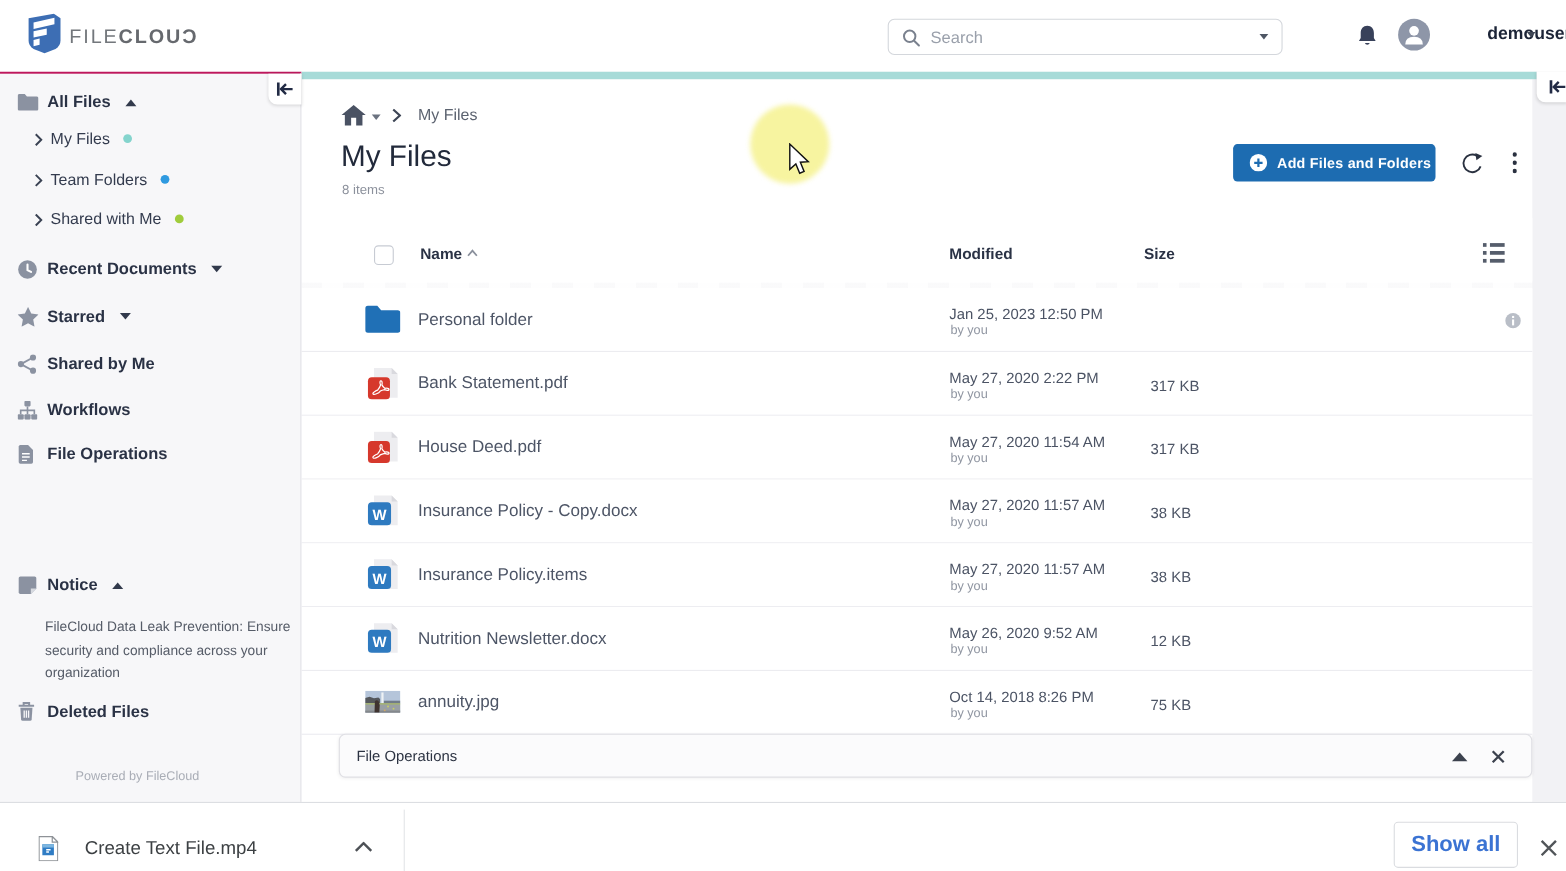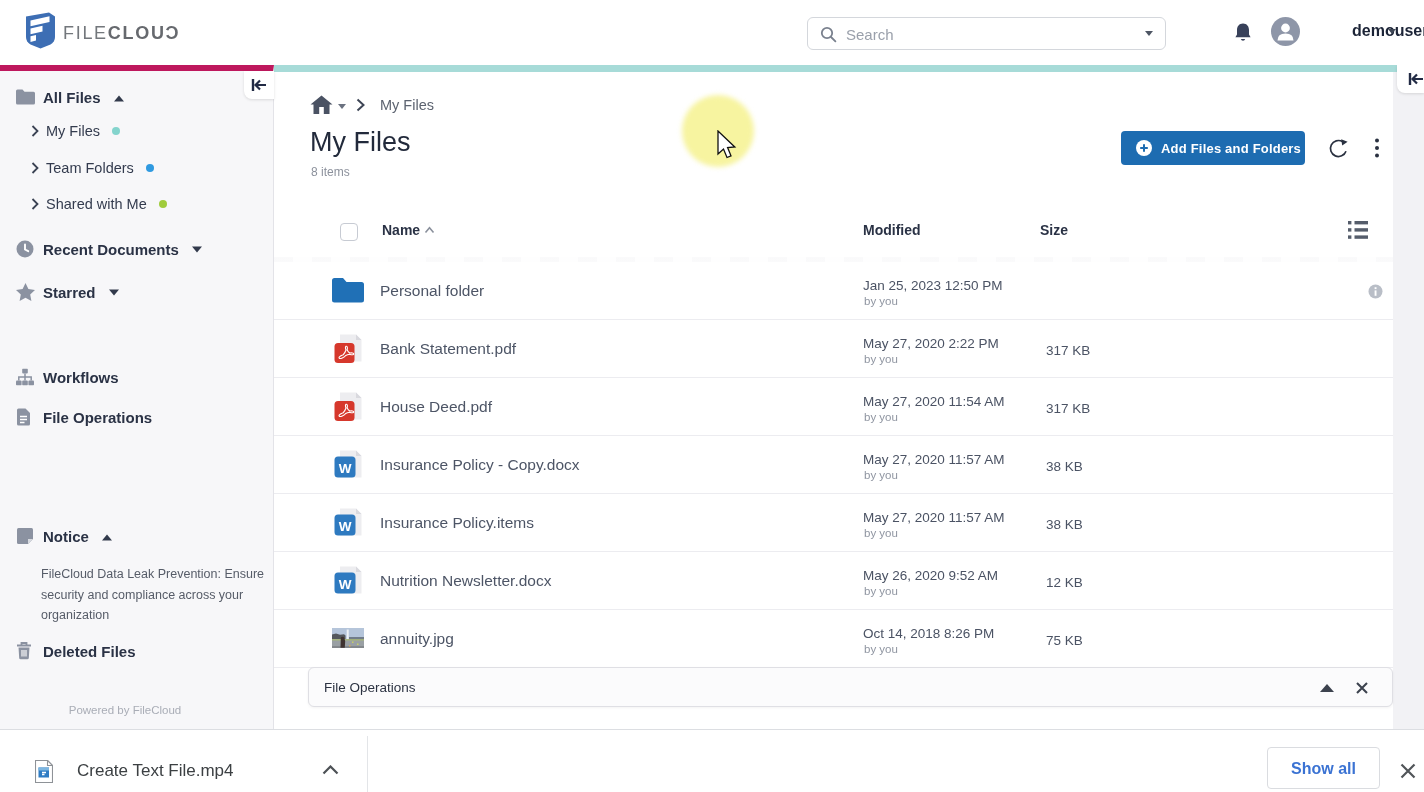--- a/index.html
+++ b/index.html
@@ -11,21 +11,21 @@
   #logotext { position:absolute; left:63px; top:23px; font-size:18px; letter-spacing:1.7px; color:#73777c; }
   #logotext b { font-weight:bold; color:#66696e; }
   #searchbox { position:absolute; left:807px; top:17px; width:359px; height:33px; border:1px solid #d4d7dc; border-radius:6px; background:#fff; }
   #searchbox .ph { position:absolute; left:38px; top:8px; font-size:15px; color:#9aa0ab; }
   #bell { position:absolute; left:1233px; top:22px; }
   #avatar { position:absolute; left:1271px; top:17px; width:29px; height:29px; border-radius:50%; background:#8e96a8; }
   #uname { position:absolute; left:1308px; top:22px; font-size:16px; font-weight:bold; color:#1c2437;margin-left:44px; }
   .caret-d { display:inline-block; width:0; height:0; border-left:4.5px solid transparent; border-right:4.5px solid transparent; border-top:5.5px solid #4e5664; }
 
   
-  #sidebar { position:absolute; left:0; top:65px; width:274px; height:664px; background:#f7f7f9; border-right:1px solid #e3e3e8; border-top:6px solid #be185d; z-index:5; }
+  #sidebar { position:absolute; left:0; top:65px; width:274px; height:664px; background:#f7f7f9; border-right:1px solid #e3e3e8; border-top:2px solid #be185d; z-index:5; }
   .snav { position:absolute; left:0; width:274px; height:30px; }
   .snav .ic { position:absolute; left:16px; top:50%; transform:translateY(-50%); }
   .snav .tx { position:absolute; left:43px; top:50%; transform:translateY(-50%); font-size:15px; font-weight:bold; color:#2a3245; white-space:nowrap; }
   .snav .tx2 { position:absolute; left:46px; top:50%; transform:translateY(-50%); font-size:14.5px; color:#333b4e; white-space:nowrap; }
   .chev { position:absolute; left:31px; top:50%; transform:translateY(-50%); }
   .dot { display:inline-block; width:8px; height:8px; border-radius:50%; margin-left:8px; vertical-align:1px; }
   .caret-up { display:inline-block; width:0; height:0; border-left:5px solid transparent; border-right:5px solid transparent; border-bottom:6px solid #323a4c; margin-left:9px; vertical-align:1px; }
   .caret-dn { display:inline-block; width:0; height:0; border-left:5px solid transparent; border-right:5px solid transparent; border-top:6px solid #323a4c; margin-left:9px; vertical-align:2px; }
   #noticebody { position:absolute; left:41px; top:493px; width:250px; font-size:12.5px; line-height:20.5px; color:#565c68; }
   #powered { position:absolute; left:0; top:633px; width:250px; text-align:center; font-size:11.5px; color:#a9adb6; }
@@ -68,21 +68,21 @@
 
   
   #fopbar { position:absolute; left:34px; top:602px; width:1085px; height:40px; background:#fbfbfc; border:1px solid #dfdfe4; border-radius:6px; box-shadow:0 1px 3px rgba(0,0,0,.05); z-index:10; }
   #fopbar .t { position:absolute; left:15px; top:12px; font-size:13.5px; color:#2c3342; }
   #fop-up { position:absolute; left:1011px; top:16px; width:0; height:0; border-left:7px solid transparent; border-right:7px solid transparent; border-bottom:8px solid #3c424e; }
 
   
   #dlbar { position:absolute; left:0; top:729px; width:1424px; height:63px; background:#fff; border-top:1px solid #dcdee2; z-index:40; }
   #dlname { position:absolute; left:77px; top:31px; font-size:17px; color:#3c4043; }
   #dlsep { position:absolute; left:367px; top:6px; width:1px; height:57px; background:#e3e5e8; }
-  #showall { position:absolute; left:1267px; top:17px; width:113px; height:42px; border:1px solid #dadce0; border-radius:4px; background:#fff; color:#3b73d3; font-size:16px; font-weight:bold; text-align:center; line-height:41px; }
+  #showall { position:absolute; left:1267px; top:17px; width:113px; height:42px; border:1px solid #dadce0; border-radius:4px; background:#fff; color:#3b73d3; font-size:20px; font-weight:bold; text-align:center; line-height:41px; }
 </style>
 </head>
 <body>
 
 <div id="topbar">
   <svg id="logo" width="31" height="37" viewBox="0 0 31 37">
     <path d="M1 4.5 L24 0.5 L30 4.5 L30 25 Q30 29.5 25.5 32.5 L15.5 36.5 L5.5 32.5 Q1 29.5 1 25 Z" fill="#3d6eb4"></path>
     <path d="M5.5 8.5 L24.5 4.2 L24.5 10 L5.5 14.3 Z" fill="#fff"></path>
     <path d="M5.5 16.5 L17.5 13.8 L17.5 19.5 L5.5 22.2 Z" fill="#fff"></path>
     <path d="M5.5 24.3 L11 23 L11 28.6 L5.5 30 Z" fill="#fff"></path>
@@ -144,20 +144,30 @@
         <circle cx="9" cy="9" r="8.5" fill="#8b92a1"></circle>
         <path d="M9 4.5 L9 9.5 L12.2 11.2" fill="none" stroke="#fff" stroke-width="1.9" stroke-linecap="round"></path>
       </svg>
     <div class="tx">Recent Documents <span class="caret-dn"></span></div>
   </div>
   <div class="snav" style="top:206px">
     <svg class="ic" width="19" height="18" viewBox="0 0 19 18">
         <path d="M9.5 0 L12.4 6 L19 6.9 L14.2 11.4 L15.4 18 L9.5 14.8 L3.6 18 L4.8 11.4 L0 6.9 L6.6 6 Z" fill="#8b92a1"></path>
       </svg>
     <div class="tx">Starred <span class="caret-dn"></span></div>
+  </div>
+  <div class="snav" style="top:249px">
+    <svg class="ic" width="17" height="18" viewBox="0 0 17 18">
+        <circle cx="14" cy="3" r="2.8" fill="#8b92a1"></circle>
+        <circle cx="3" cy="9" r="2.8" fill="#8b92a1"></circle>
+        <circle cx="14" cy="15" r="2.8" fill="#8b92a1"></circle>
+        <line x1="3" y1="9" x2="14" y2="3" stroke="#8b92a1" stroke-width="1.7"></line>
+        <line x1="3" y1="9" x2="14" y2="15" stroke="#8b92a1" stroke-width="1.7"></line>
+      </svg>
+    <div class="tx">Shared by Me</div>
   </div>
   <div class="snav" style="top:291px">
     <svg class="ic" width="18" height="17" viewBox="0 0 18 17">
         <rect x="6.2" y="0" width="5.6" height="5" rx="1" fill="#8b92a1"></rect>
         <rect x="0" y="12" width="5.6" height="5" rx="1" fill="#8b92a1"></rect>
         <rect x="6.2" y="12" width="5.6" height="5" rx="1" fill="#8b92a1"></rect>
         <rect x="12.4" y="12" width="5.6" height="5" rx="1" fill="#8b92a1"></rect>
         <path d="M9 5 L9 12 M2.8 12 L2.8 8.5 L15.2 8.5 L15.2 12" fill="none" stroke="#8b92a1" stroke-width="1.5"></path>
       </svg>
     <div class="tx">Workflows</div>

